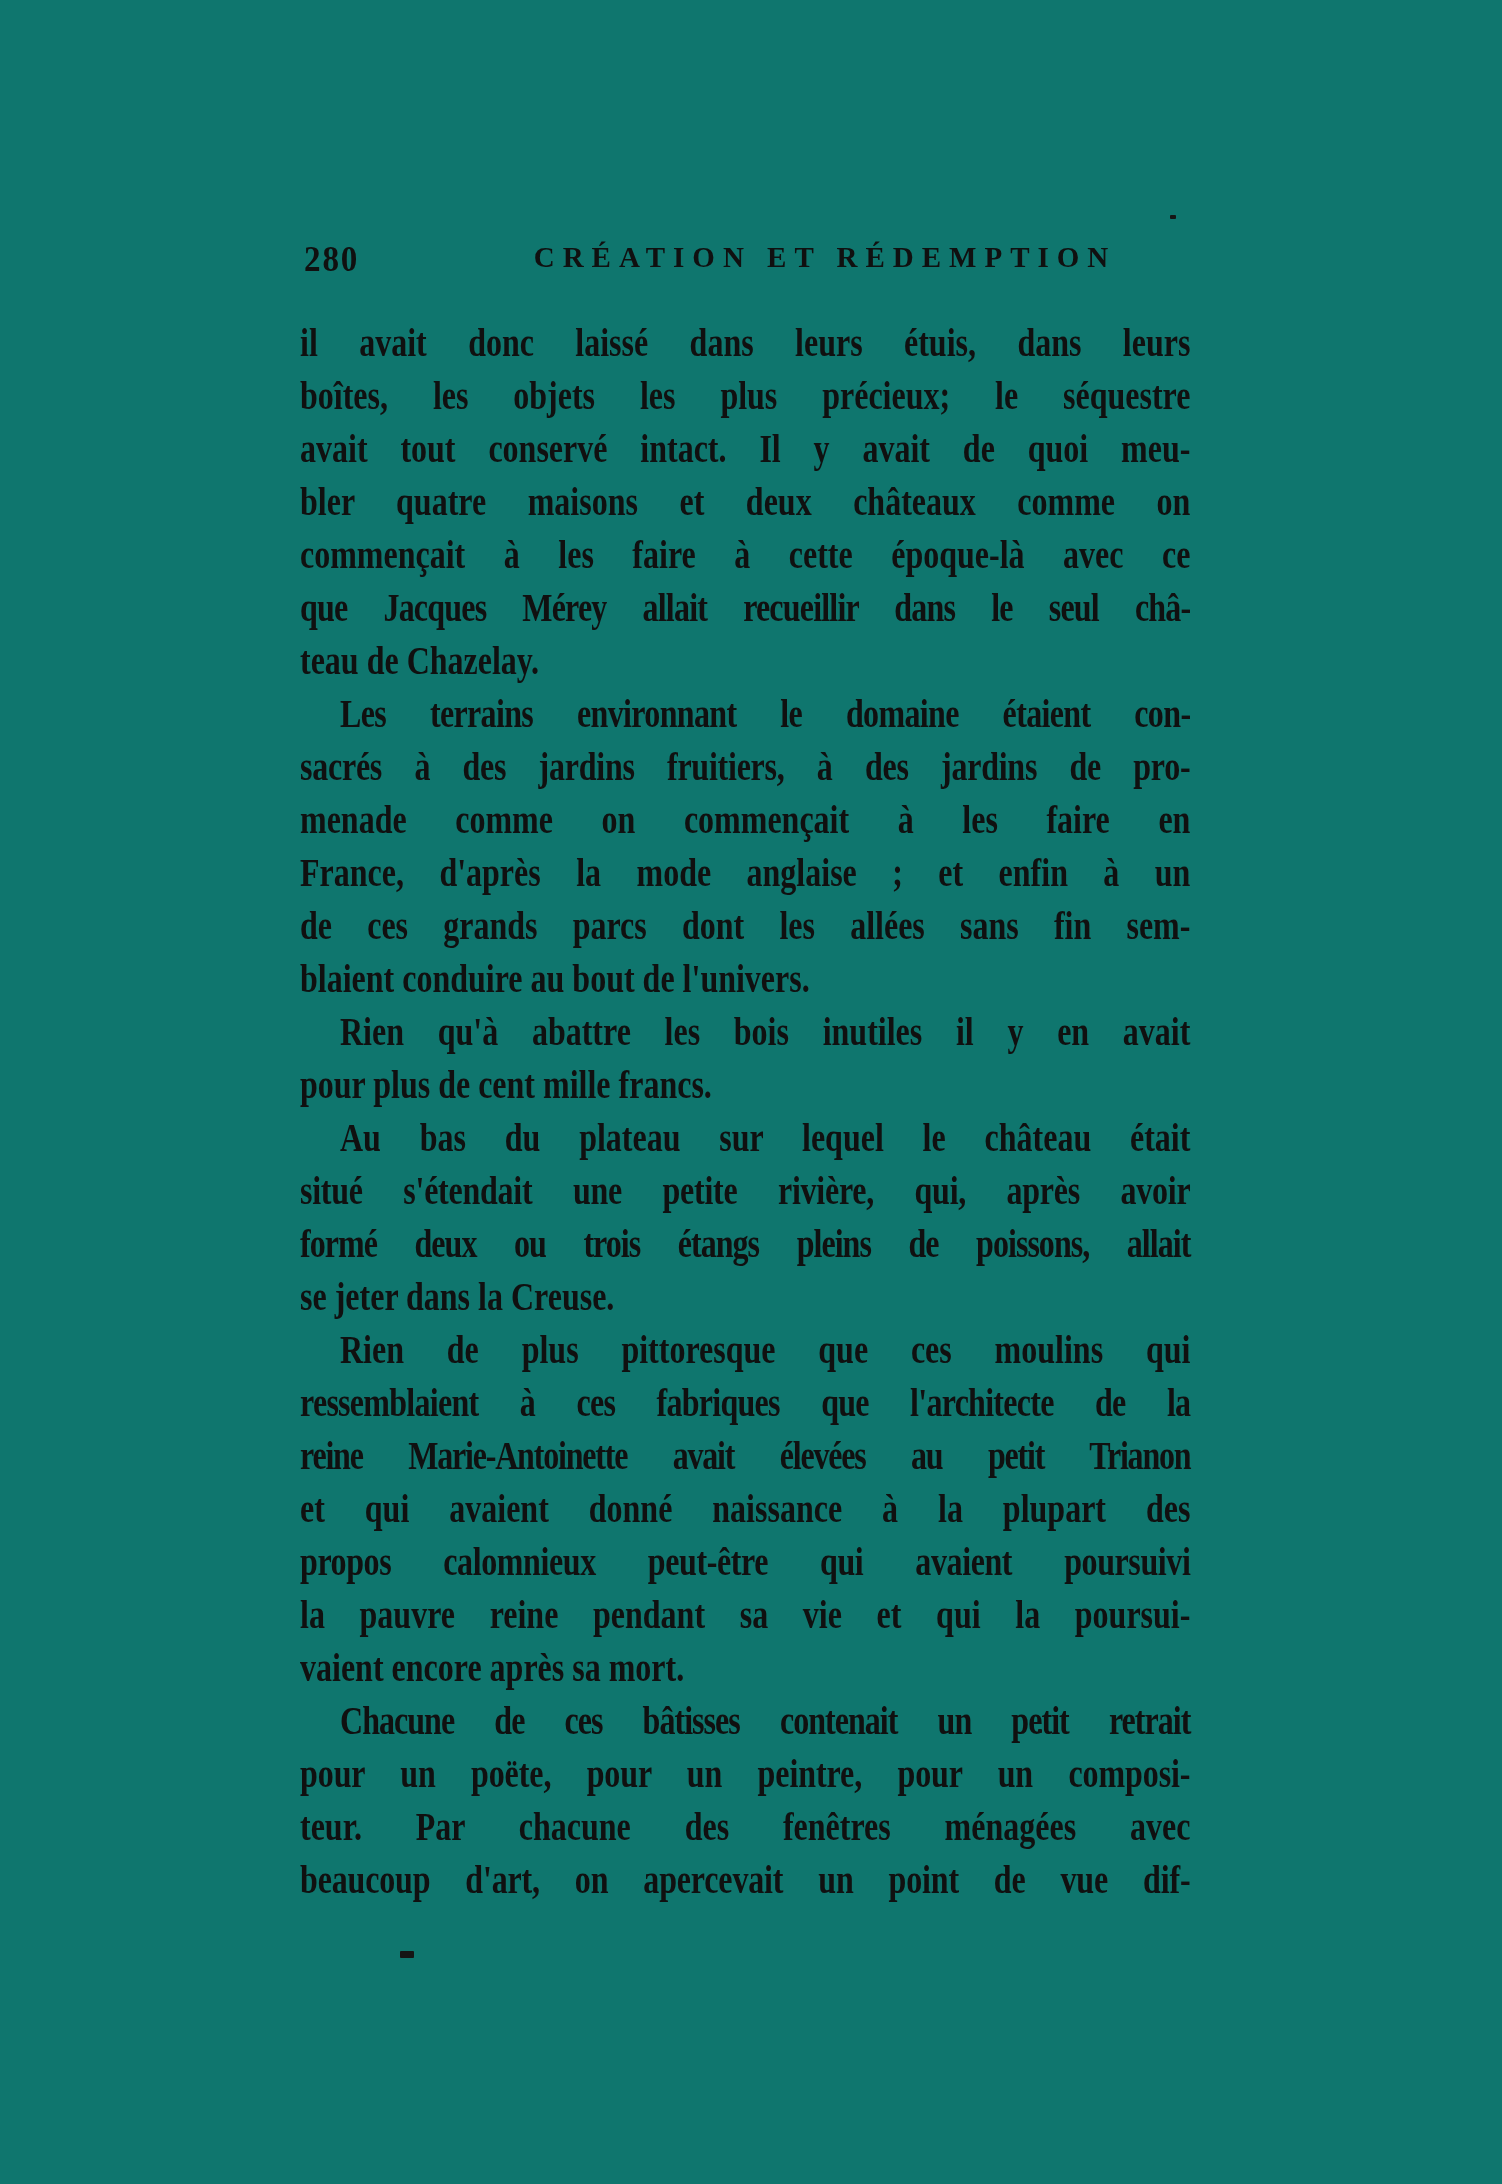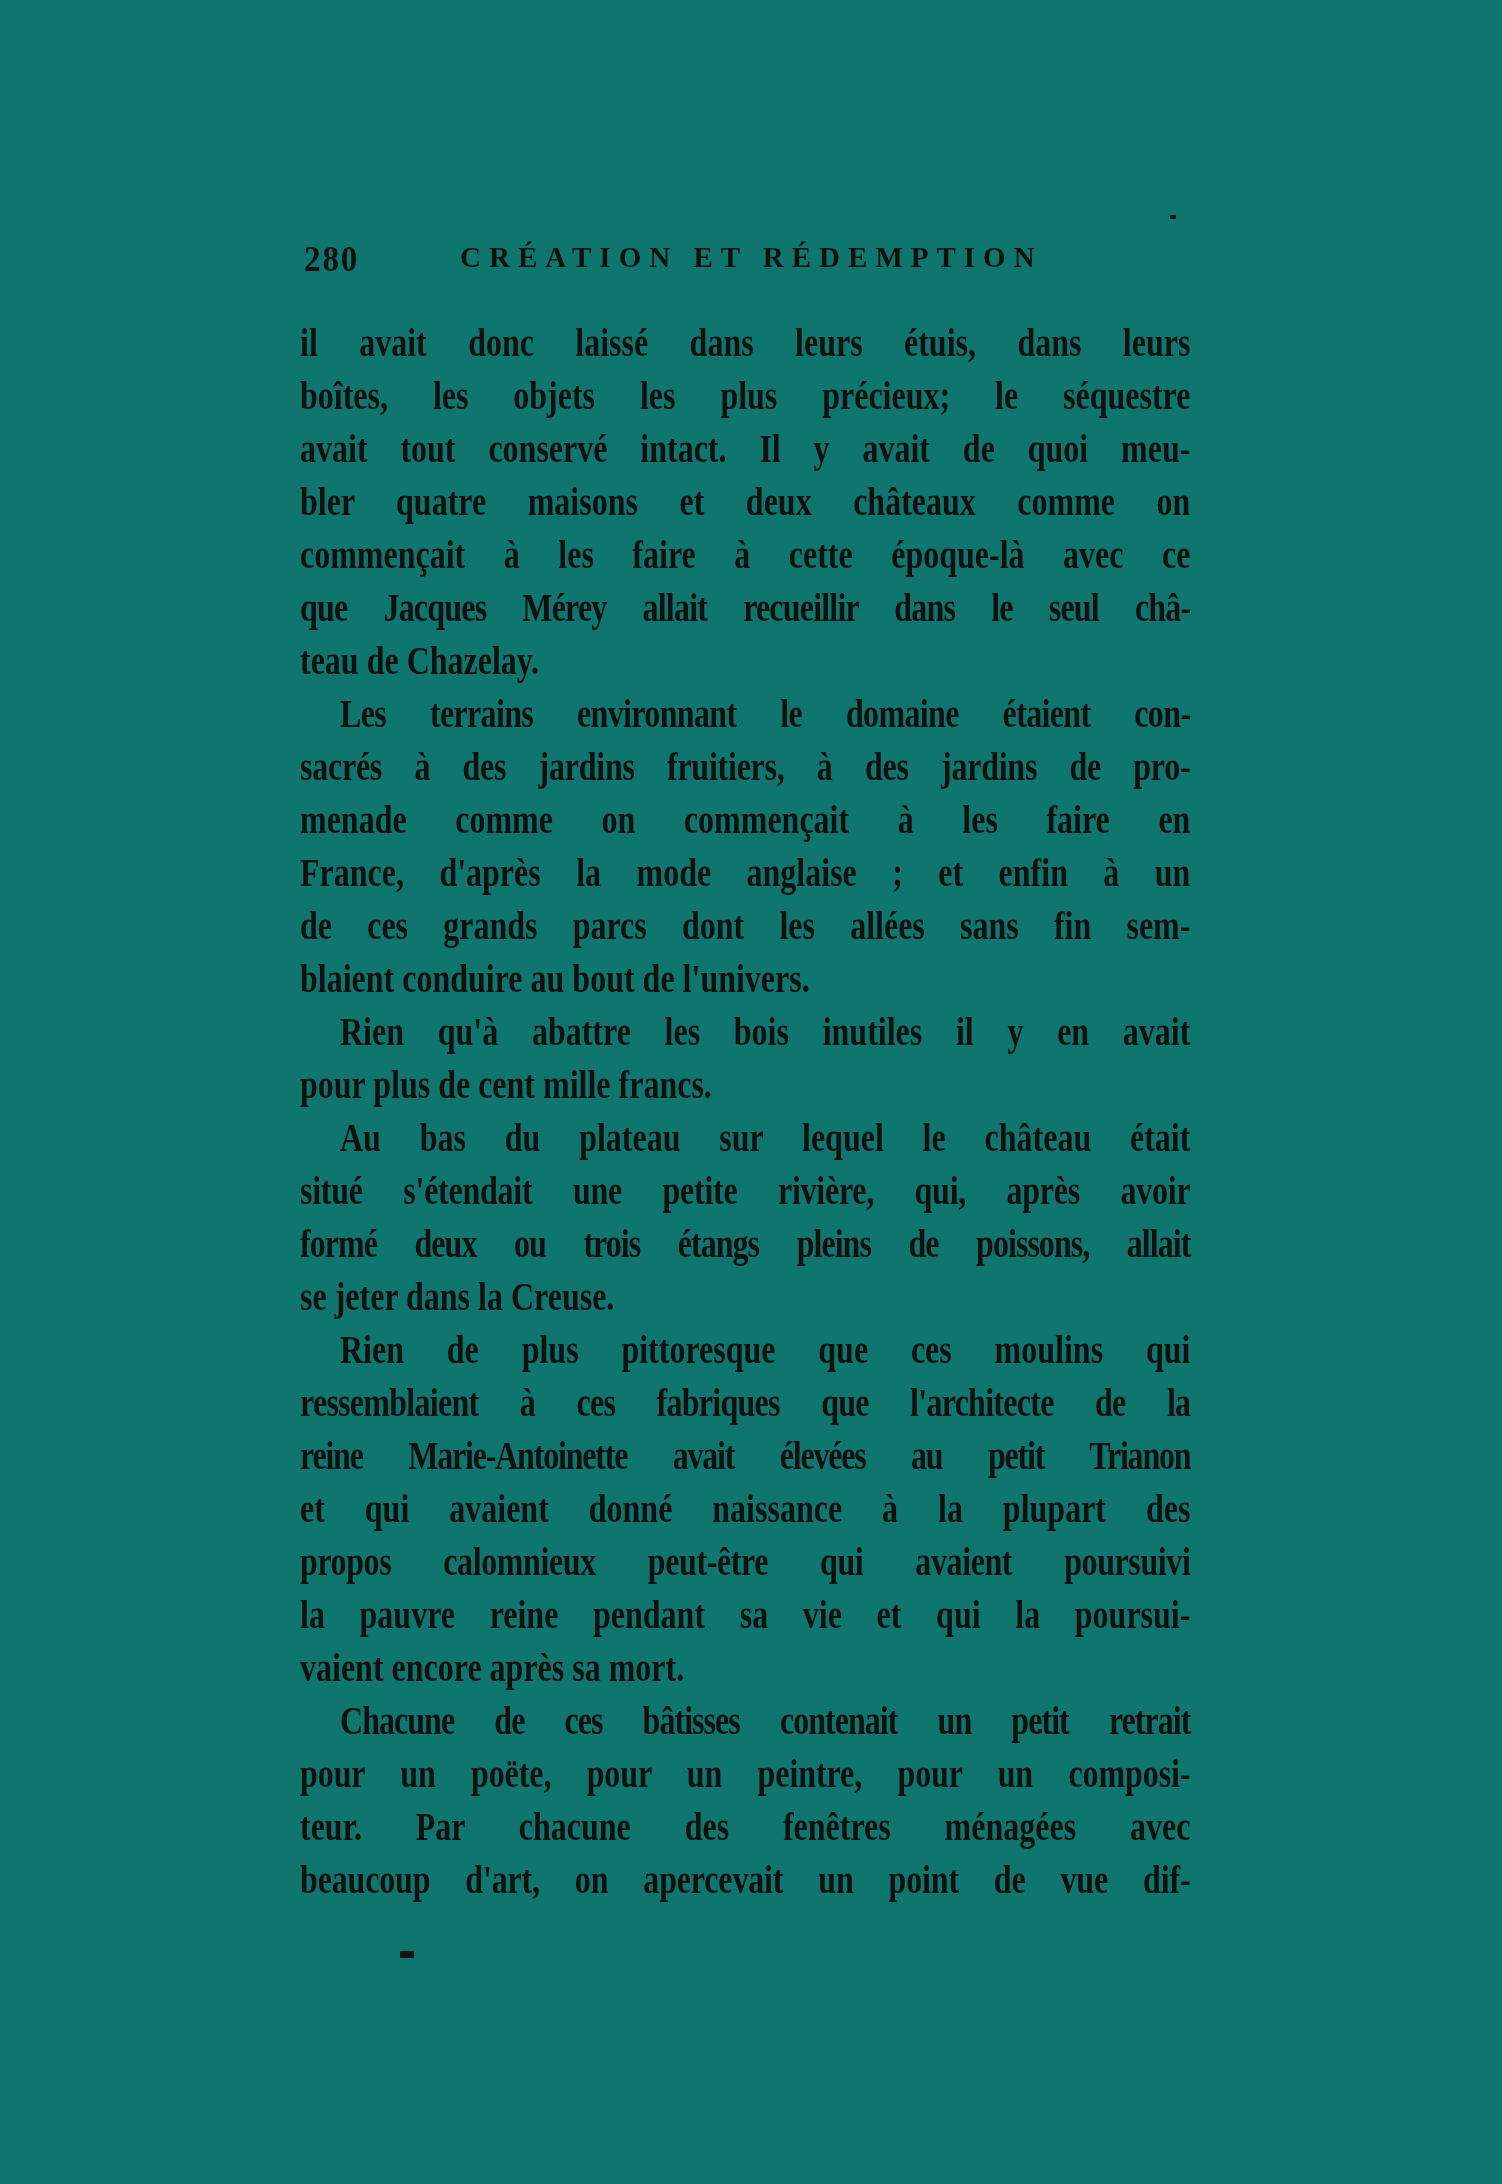--- a/index.html
+++ b/index.html
@@ -33,21 +33,21 @@
     font-weight: 700;
     letter-spacing: 2px;
     transform: scaleX(0.92);
     transform-origin: 0 50%;
   }
   .running-title {
     position: absolute;
     left: 160px;
     right: 0;
     top: 3px;
-    text-align: left;
+    text-align: center;
     font-size: 29px;
     font-weight: 700;
     letter-spacing: 8px;
     white-space: nowrap;
   }
 
   
   .text-column {
     position: absolute;
     left: 300px;

